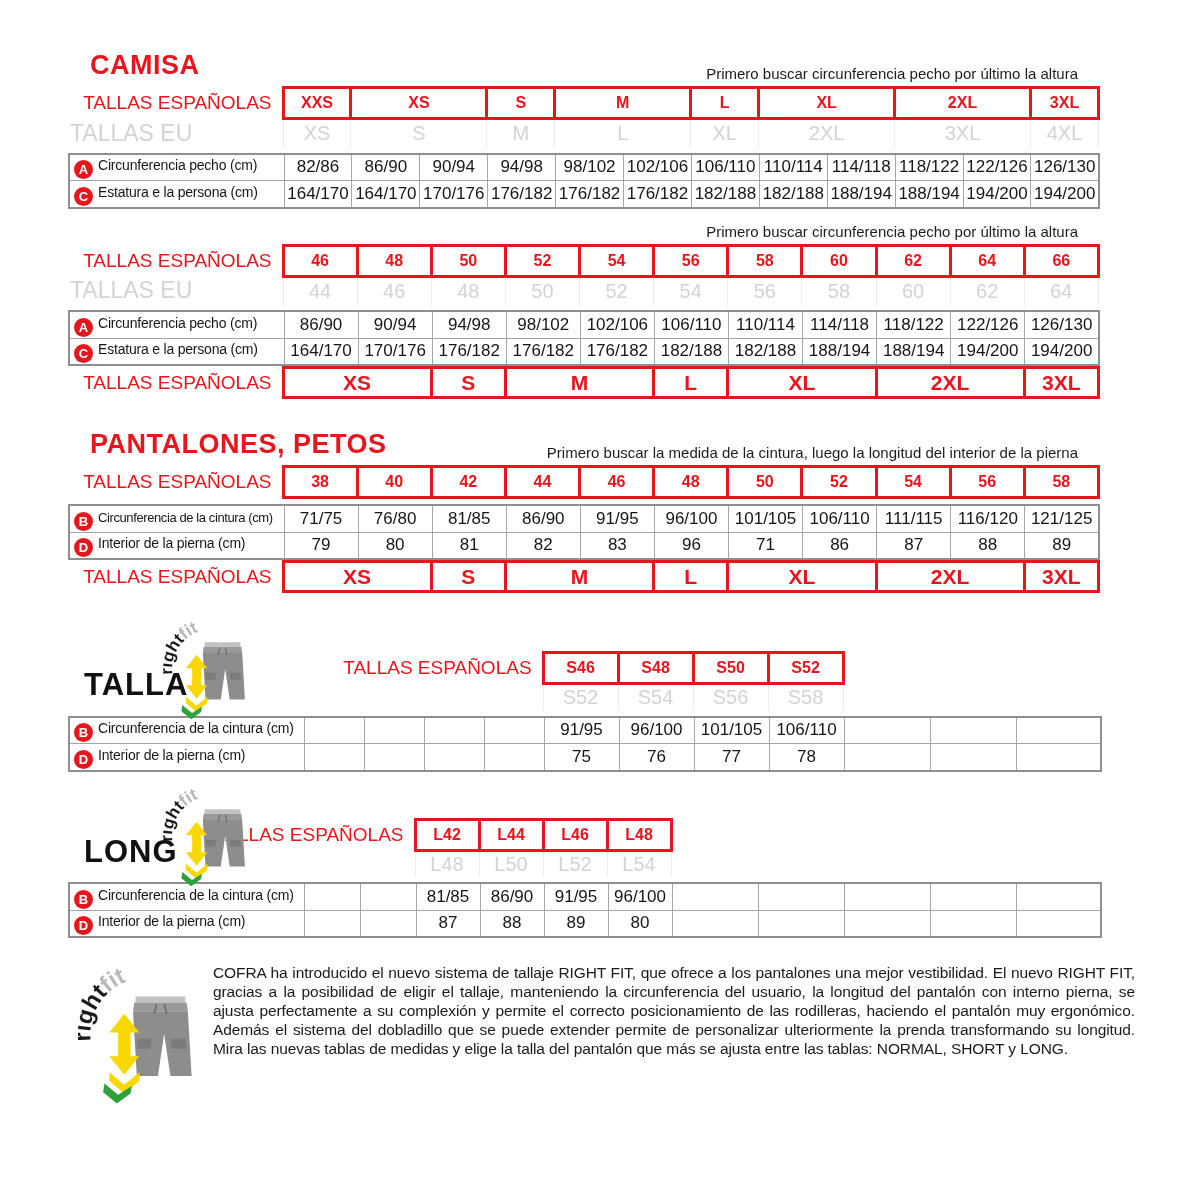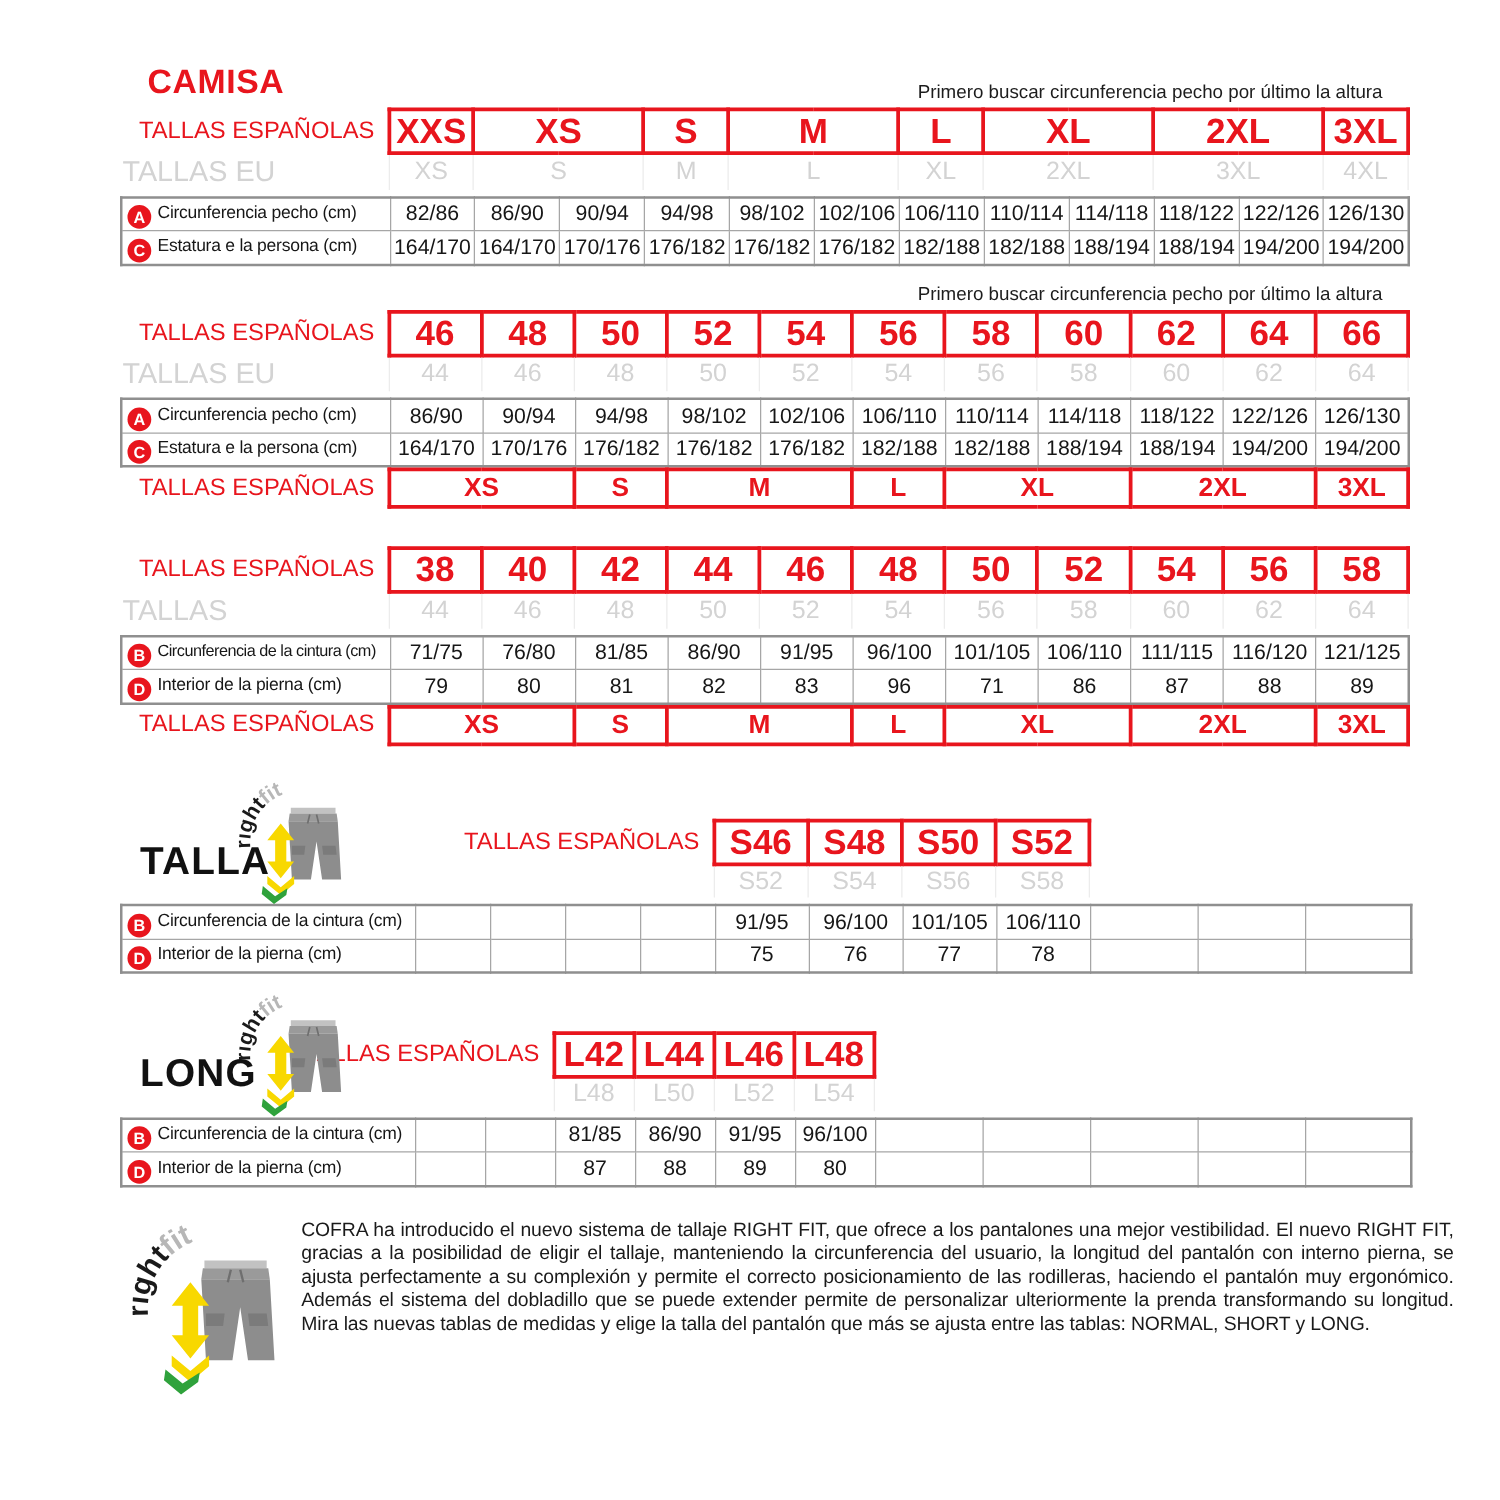--- a/index.html
+++ b/index.html
@@ -9,33 +9,33 @@
     --gridouter:#8f8f8f;
     --ink:#161616;
   }
   *{box-sizing:border-box;}
   html,body{margin:0;padding:0;}
   body{
     width:1200px;height:1200px;overflow:hidden;background:#fff;
     font-family:"Liberation Sans", sans-serif;color:var(--ink);
   }
   .page{width:1200px;height:1200px;padding-top:50px;}
-  .wrap{margin-left:96px;width:1032px;}
+  .wrap{margin-left:68px;width:1032px;}
 
   
   .sect-head{display:flex;align-items:flex-end;}
   .title{color:var(--red);font-size:27px;font-weight:bold;letter-spacing:.5px;margin:0 0 5px 22px;white-space:nowrap;}
   .note{margin-left:auto;margin-right:22px;margin-bottom:4px;font-size:15px;color:#1c1c1c;white-space:nowrap;}
 
   table{border-collapse:collapse;table-layout:fixed;width:1032px;}
   td{text-align:center;vertical-align:middle;padding:0;overflow:hidden;}
 
   
   .hdr{margin-bottom:5px;}
-  tr.red-row td.box{border:3px solid var(--red);color:var(--red);font-weight:bold;font-size:28px;height:31px;}
+  tr.red-row td.box{border:3px solid var(--red);color:var(--red);font-weight:bold;font-size:16px;height:31px;}
   tr.red-row td.lbl{color:var(--red);font-weight:normal;font-size:19px;text-align:right;padding-right:10px;white-space:nowrap;}
   tr.red-row td.nob{border:none;}
   table.bottom{margin-top:0;}
   table.bottom td.box{font-size:21px;height:30px;}
 
   
   tr.gray-row td{color:var(--graytxt);font-weight:normal;font-size:20px;height:29px;border-left:1px solid #ececec;border-right:1px solid #ececec;}
   tr.gray-row td.glbl{border:none;text-align:left;font-size:23px;padding-left:2px;}
   tr.gray-row td.nob{border:none;}
 
@@ -238,53 +238,43 @@
         <td class="box">L</td>
         <td class="box" colspan="2">XL</td>
         <td class="box" colspan="2">2XL</td>
         <td class="box">3XL</td>
       </tr>
     </tbody>
         </table>
   </section>
 
   <section class="s3">
+    <div class="sect-head">
+      <h2 class="title">PANTALONES, PETOS</h2>
+      <div class="note">Primero buscar la medida de la cintura, luego la longitud del interior de la pierna</div>
+    </div>
     <table class="hdr">
       <colgroup>
             <col style="width:215px">
             <col span="11">
           </colgroup>
       <tbody>
             <tr class="red-row">
         <td class="lbl">TALLAS ESPAÑOLAS</td>
         <td class="box">38</td>
         <td class="box">40</td>
         <td class="box">42</td>
         <td class="box">44</td>
         <td class="box">46</td>
         <td class="box">48</td>
         <td class="box">50</td>
         <td class="box">52</td>
         <td class="box">54</td>
         <td class="box">56</td>
         <td class="box">58</td>
-      </tr>
-      <tr class="gray-row">
-        <td class="glbl">TALLAS</td>
-        <td>44</td>
-        <td>46</td>
-        <td>48</td>
-        <td>50</td>
-        <td>52</td>
-        <td>54</td>
-        <td>56</td>
-        <td>58</td>
-        <td>60</td>
-        <td>62</td>
-        <td>64</td>
       </tr>
     </tbody>
         </table>
     <table class="grid">
       <colgroup>
             <col style="width:215px">
             <col span="11">
           </colgroup>
       <tbody>
             <tr class="cond">

